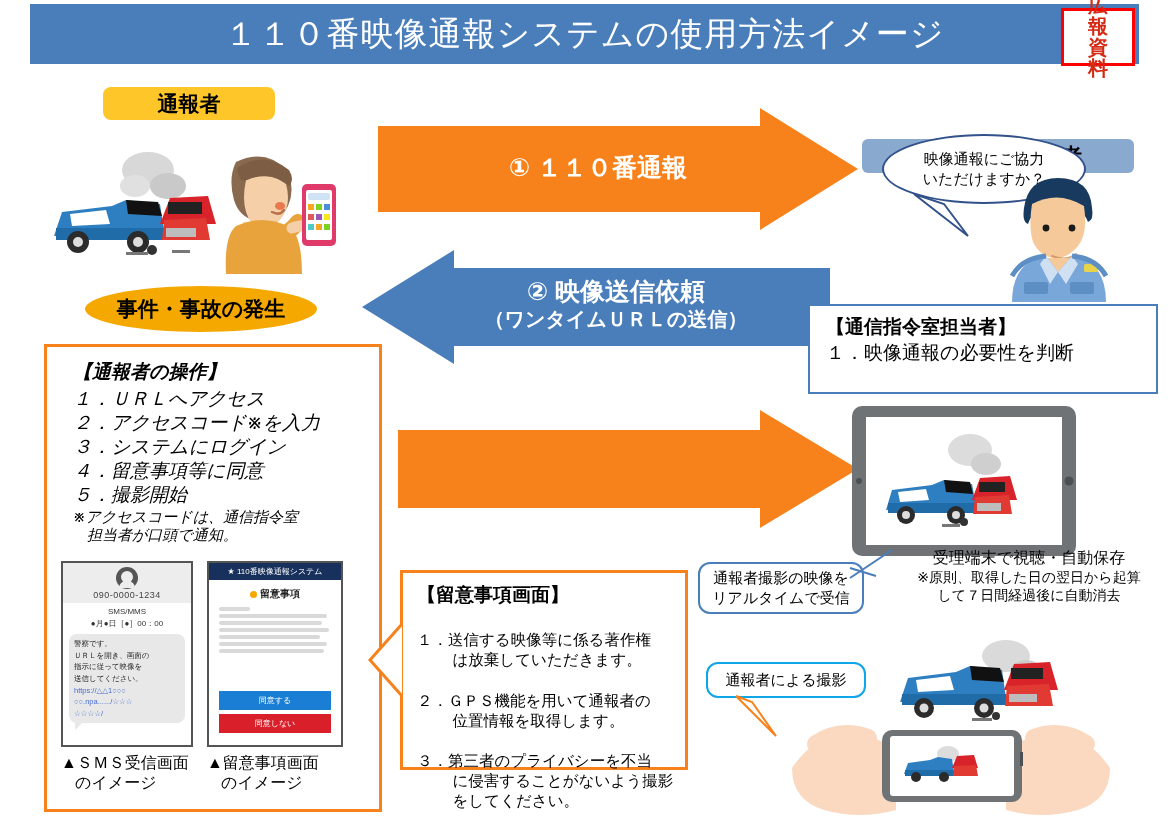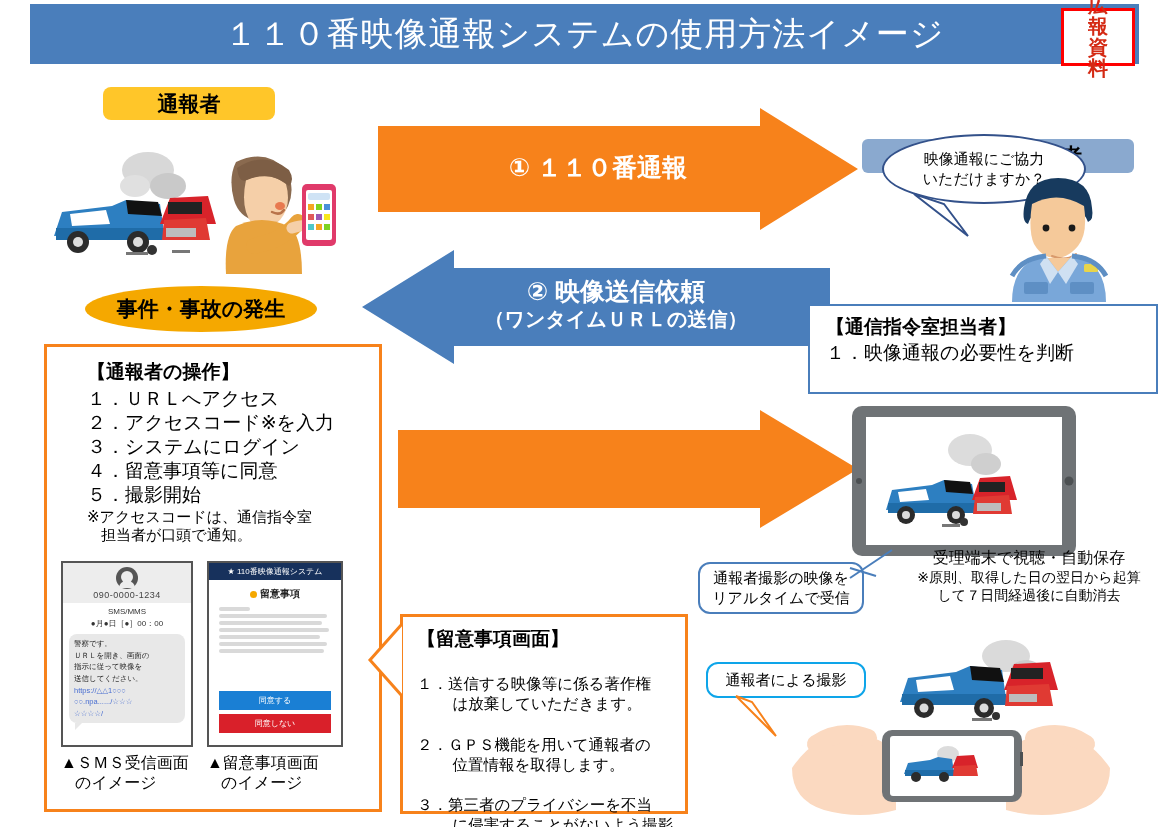--- a/index.html
+++ b/index.html
@@ -137,21 +137,21 @@
     <rect x="284" y="96" width="6" height="6" fill="#7ed321"></rect>
   </svg>
 </div>
 
 <div class="abs ellipse-orange" style="left:85px;top:286px;width:232px;height:46px;">
   <span>事件・事故の発生</span>
 </div>
 
 <div class="abs box-orange" style="left:44px;top:344px;width:338px;height:468px;">
 
-  <div style="padding:12px 0 0 40px;">
+  <div style="padding:12px 0 0 26px;font-style:italic;">
     <div class="box-title">【通報者の操作】</div>
     <ul class="num-list" style="margin:2px 0 0 0;padding:0;">
       <li>１．ＵＲＬへアクセス</li>
       <li>２．アクセスコード※を入力</li>
       <li>３．システムにログイン</li>
       <li>４．留意事項等に同意</li>
       <li>５．撮影開始</li>
     </ul>
     <div class="note-small" style="margin-top:1px;">
       <div>※アクセスコードは、通信指令室</div>
@@ -364,21 +364,21 @@
     <ellipse cx="162" cy="38" rx="11" ry="8" fill="#dcdcdc"></ellipse>
     <path d="M118 58 L122 47 L144 44 L152 41 L166 43 L168 56 Z" fill="#2d7fc1"></path>
     <rect x="119" y="54" width="49" height="6" fill="#1f6ca8"></rect>
     <circle cx="130" cy="61" r="5" fill="#2b2b2b"></circle>
     <circle cx="158" cy="61" r="5" fill="#2b2b2b"></circle>
     <path d="M166 52 L171 40 L188 39 L192 52 Z" fill="#d8232a"></path>
     <path d="M168 50 L190 49 L192 60 L167 60 Z" fill="#e03a33"></path>
   </svg>
 </div>
 
-<div class="abs box-orange" style="left:400px;top:570px;width:288px;height:200px;margin-top:44px;">
+<div class="abs box-orange" style="left:400px;top:570px;width:288px;height:200px;">
   <div style="padding:9px 10px 0 14px;">
     <div class="box-title">【留意事項画面】</div>
     <ul style="margin:2px 0 0 0;padding:0;font-size:15.5px;line-height:1.3;white-space:pre-line;">
       <li style="list-style:none;text-indent:-20px;padding-left:20px;">１．送信する映像等に係る著作権
 　は放棄していただきます。</li>
       <li style="list-style:none;text-indent:-20px;padding-left:20px;">２．ＧＰＳ機能を用いて通報者の
 　位置情報を取得します。</li>
       <li style="list-style:none;text-indent:-20px;padding-left:20px;">３．第三者のプライバシーを不当
 　に侵害することがないよう撮影
 　をしてください。</li>

